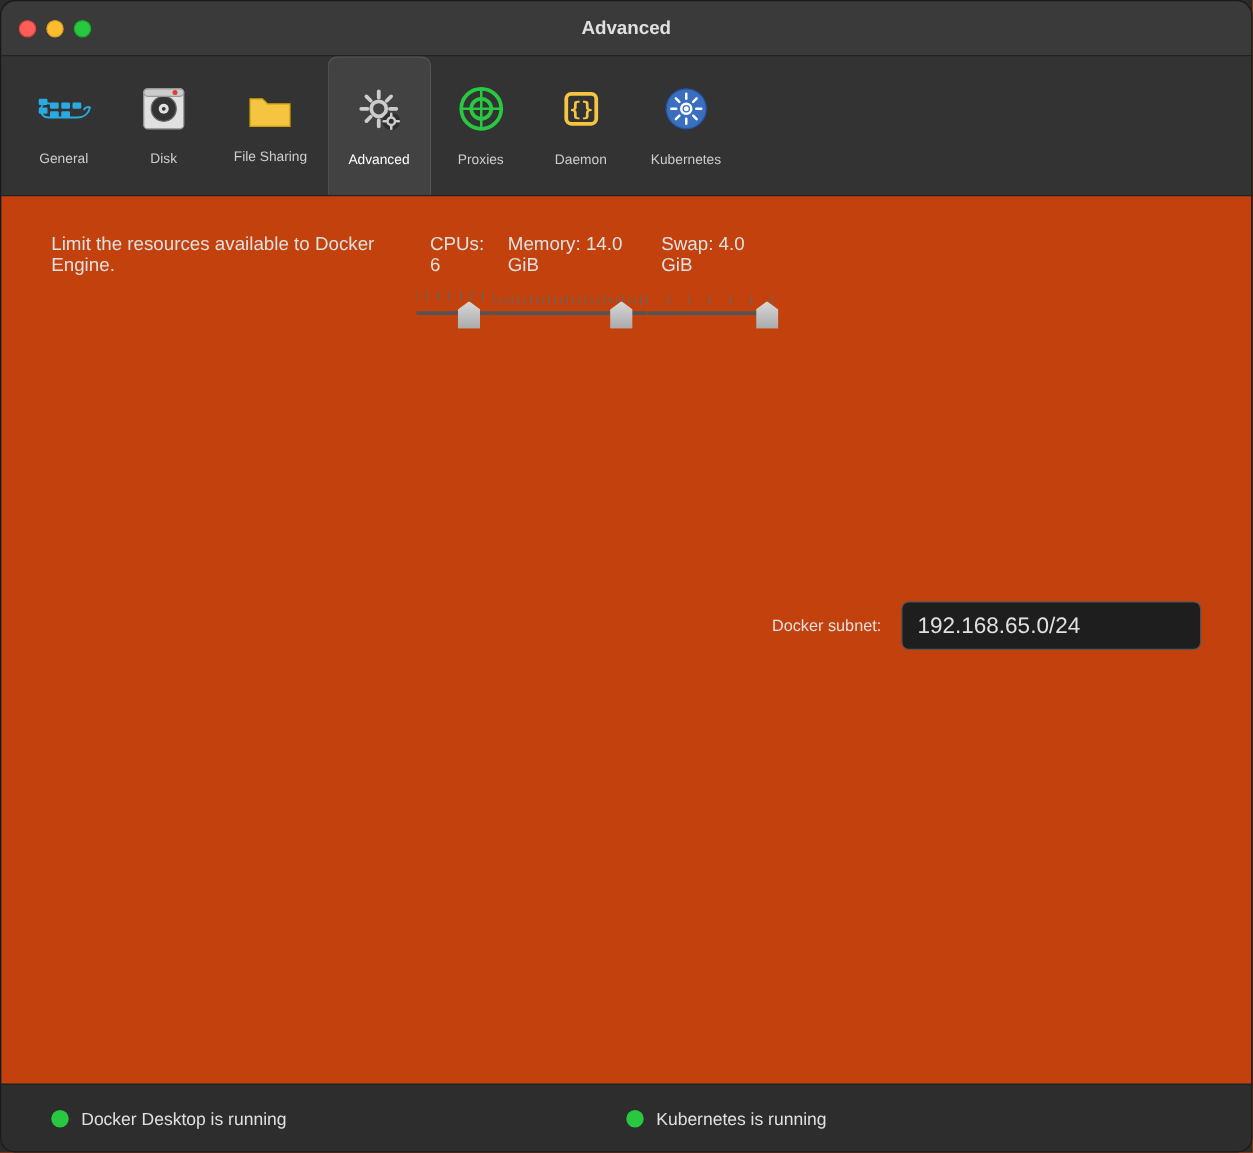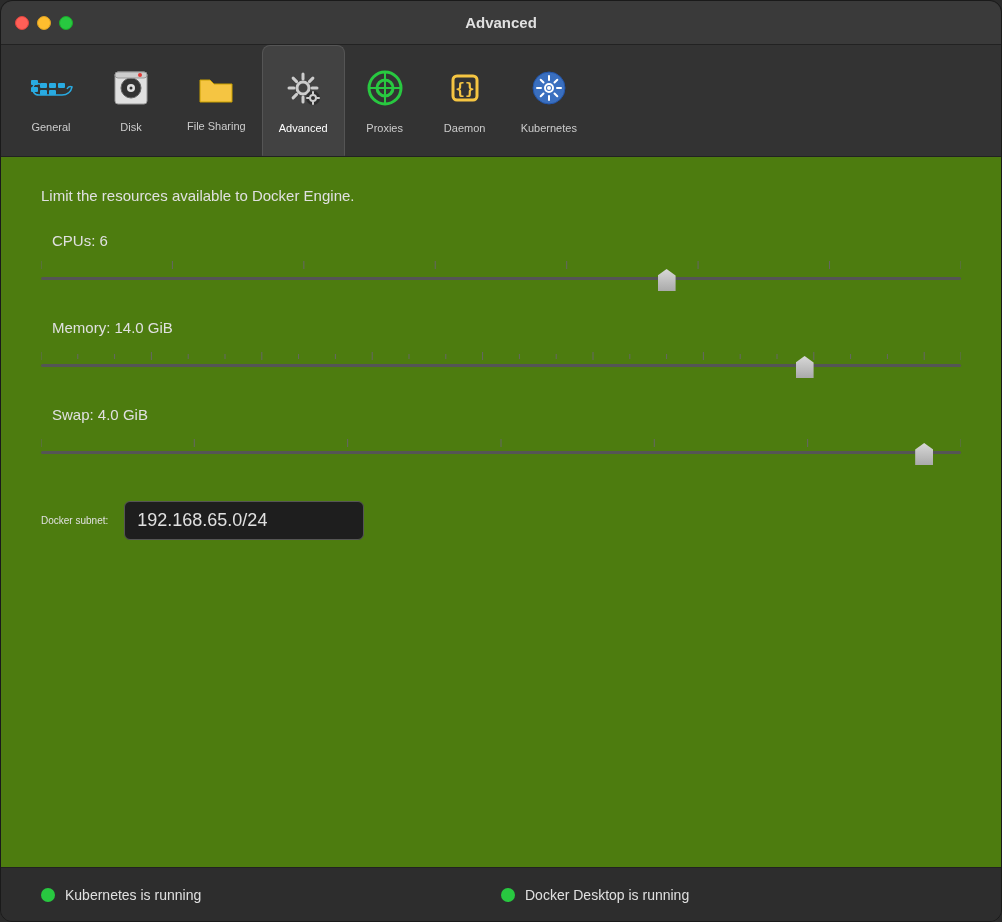--- a/index.html
+++ b/index.html
@@ -96,24 +96,24 @@
 
     .tab-item.active .tab-label {
       color: #fff;
     }
 
     .tab-spacer { flex: 1; }
 
     
     .main-content {
       flex: 1;
-      background: #4d7c0f;
+      background: #c2410c;
       padding: 30px 40px;
       display: flex;
-      flex-direction: column;
+      flex-direction: row;
       gap: 0;
     }
 
     .section-description {
       color: #e0e0e0;
       font-size: 15px;
       margin-bottom: 28px;
     }
 
     .setting-label {
@@ -132,21 +132,21 @@
     .subnet-row {
       display: flex;
       align-items: center;
       gap: 16px;
       margin-bottom: 32px;
       margin-top: 8px;
     }
 
     .subnet-label {
       color: #e0e0e0;
-      font-size: 10px;
+      font-size: 13px;
       white-space: nowrap;
     }
 
     .subnet-input {
       background: #1e1e1e;
       border: 1px solid #555;
       border-radius: 6px;
       padding: 8px 12px;
       color: #e0e0e0;
       font-size: 18px;
@@ -431,19 +431,19 @@
     <label class="subnet-label">Docker subnet:</label>
     <input class="subnet-input" type="text" value="192.168.65.0/24" style="">
   </div>
 
 
 </div>
 
 <div class="status-bar">
   <div class="status-item">
     <div class="status-dot"></div>
-    <span class="status-text">Kubernetes is running</span>
+    <span class="status-text">Docker Desktop is running</span>
   </div>
   <div class="status-item">
     <div class="status-dot"></div>
-    <span class="status-text">Docker Desktop is running</span>
+    <span class="status-text">Kubernetes is running</span>
   </div>
 </div>
 
 </body></html>

